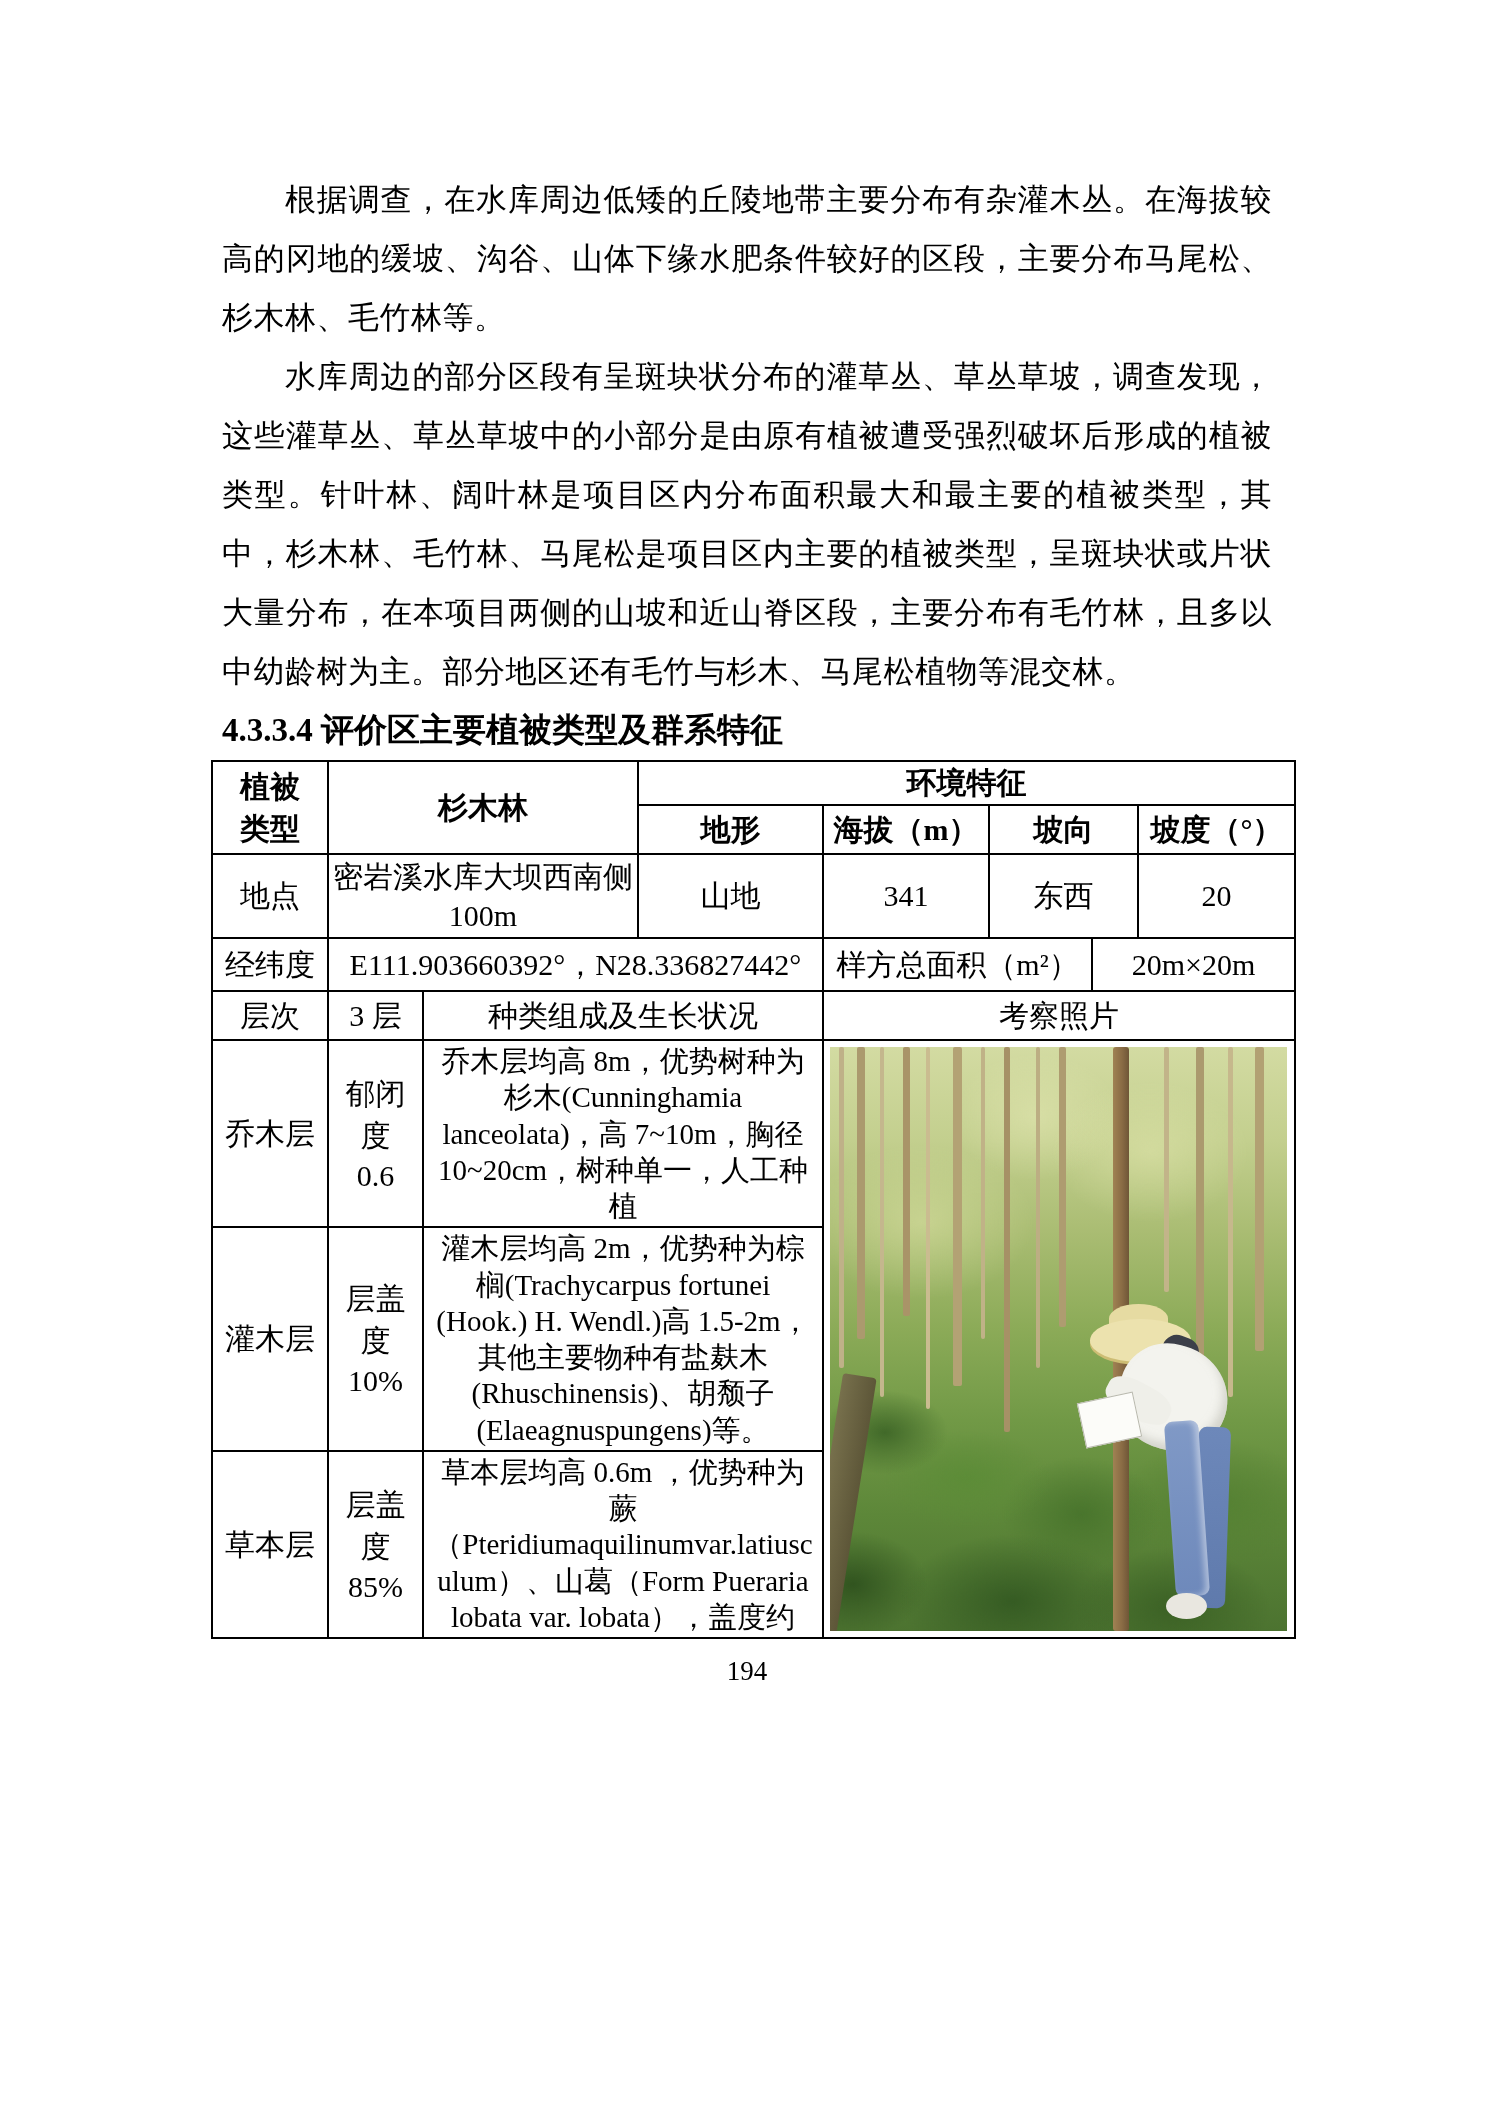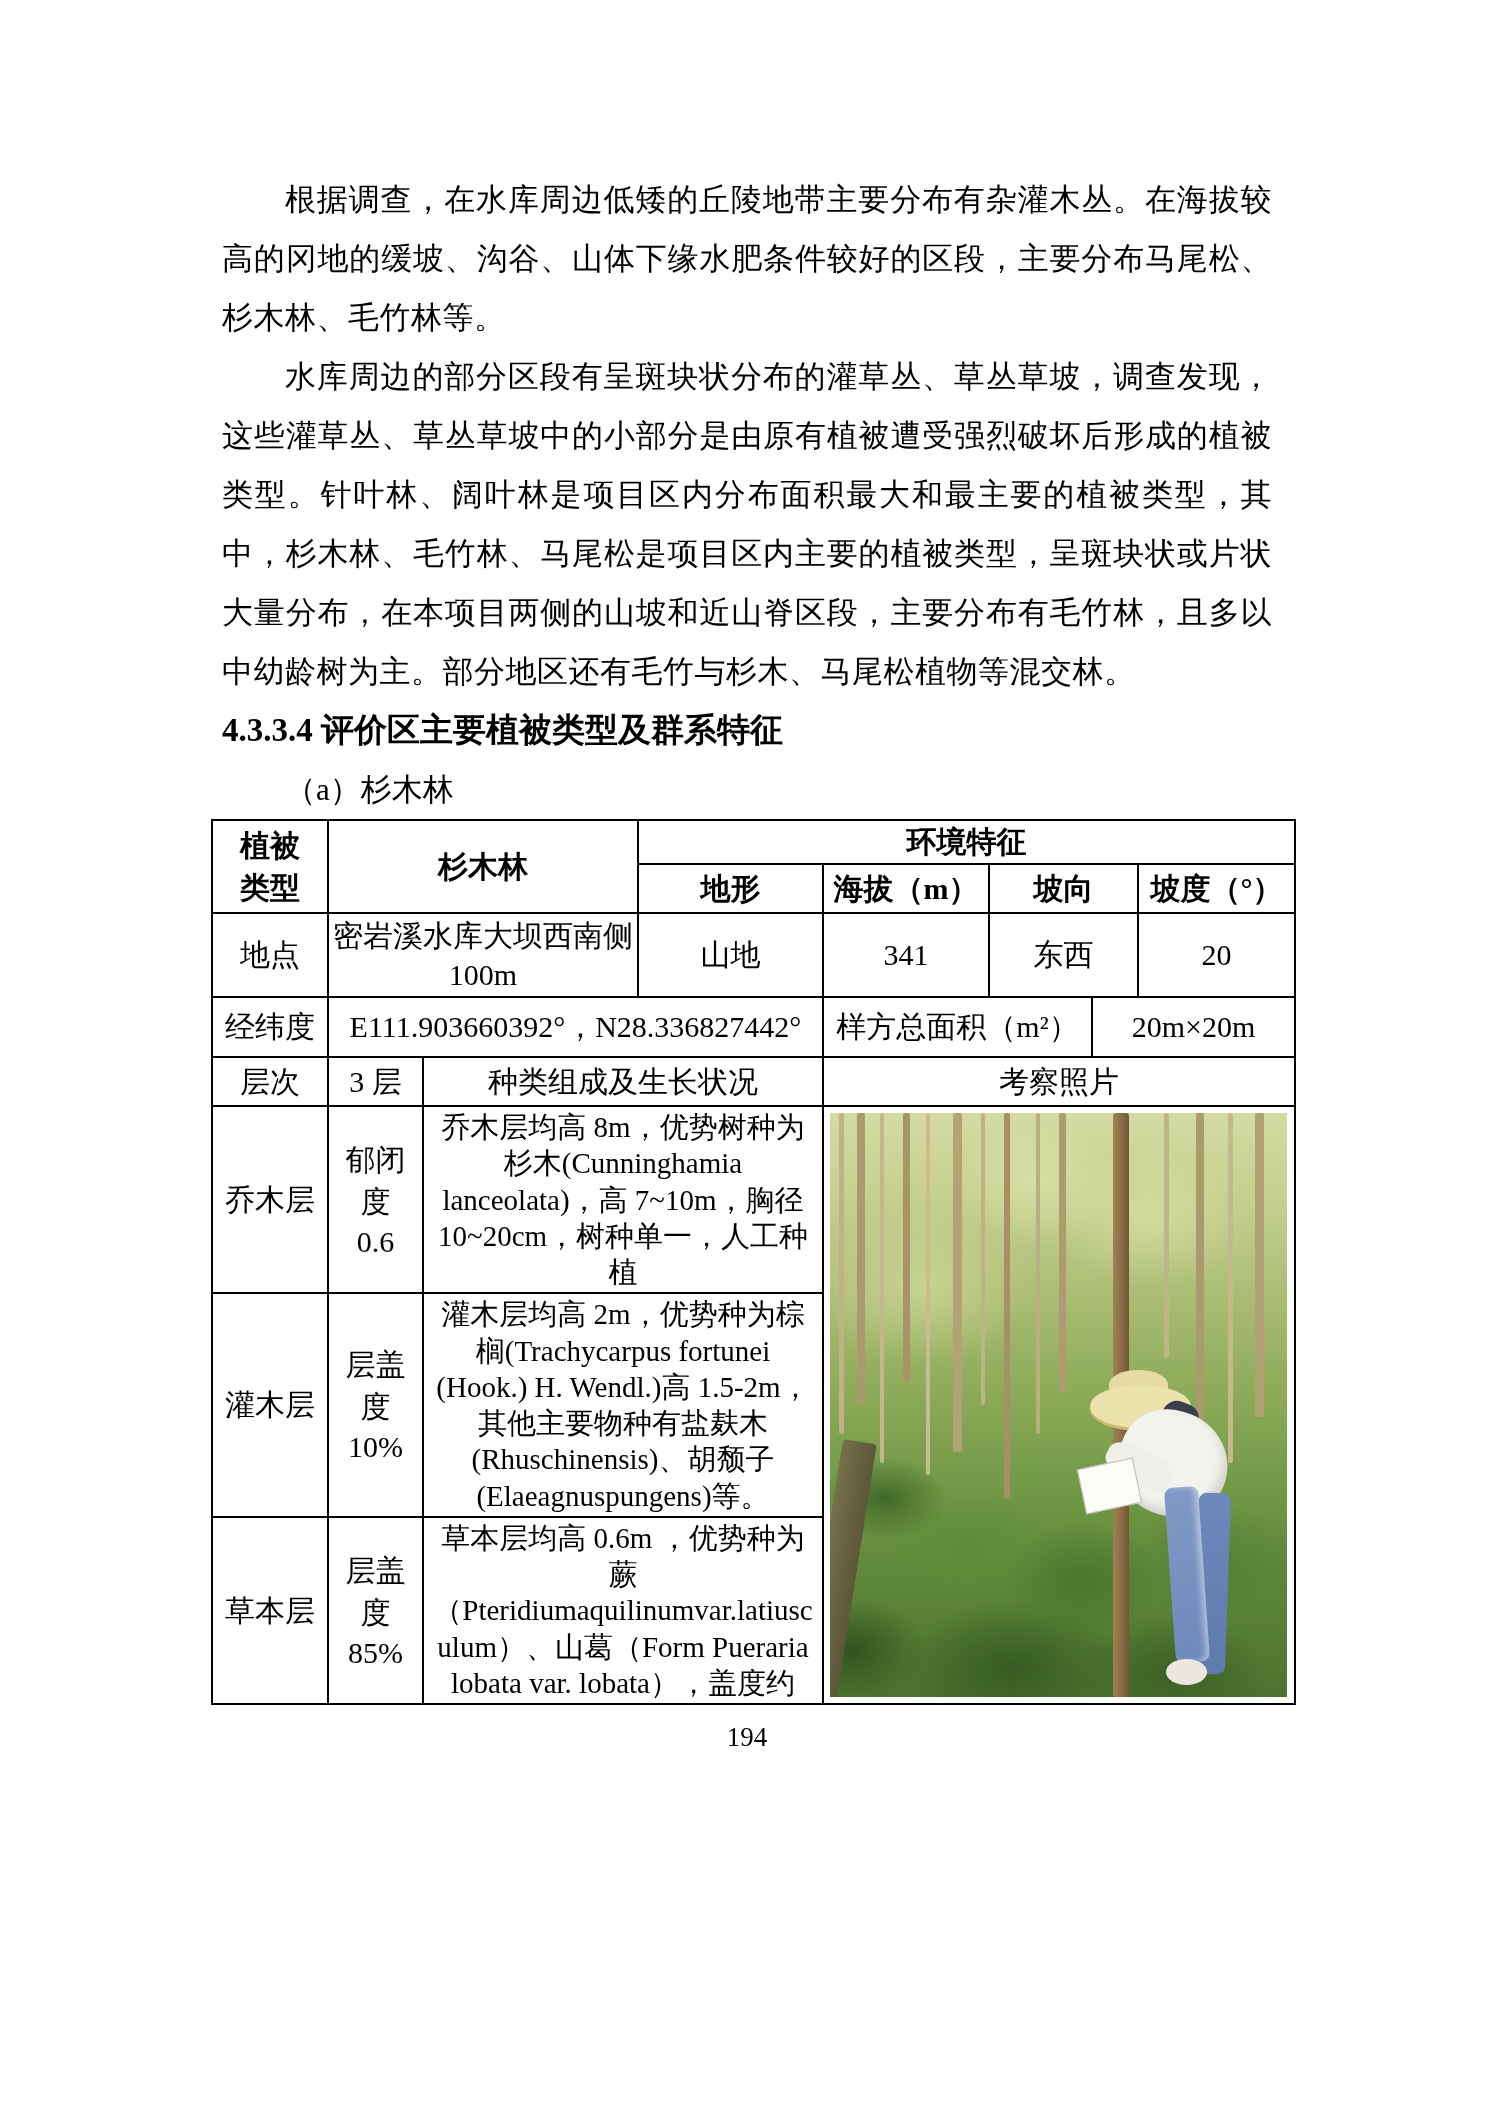--- a/index.html
+++ b/index.html
@@ -132,21 +132,20 @@
 
 <div class="content">
 
   <p class="body-par p1">根据调查，在水库周边低矮的丘陵地带主要分布有杂灌木丛。在海拔较高的冈地的缓坡、沟谷、山体下缘水肥条件较好的区段，主要分布马尾松、杉木林、毛竹林等。</p>
 
   <p class="body-par p2">水库周边的部分区段有呈斑块状分布的灌草丛、草丛草坡，调查发现，这些灌草丛、草丛草坡中的小部分是由原有植被遭受强烈破坏后形成的植被类型。针叶林、阔叶林是项目区内分布面积最大和最主要的植被类型，其中，杉木林、毛竹林、马尾松是项目区内主要的植被类型，呈斑块状或片状大量分布，在本项目两侧的山坡和近山脊区段，主要分布有毛竹林，且多以中幼龄树为主。部分地区还有毛竹与杉木、马尾松植物等混交林。</p>
 
   <h3 class="sec-heading">4.3.3.4 评价区主要植被类型及群系特征</h3>
 
 
-  <p class="sub-item">（a）杉木林</p>
 
 
 
   <table class="survey">
     <colgroup>
       <col style="width:116px">
         <col style="width:95px">
         <col style="width:215px">
         <col style="width:185px">
       <col style="width:166px">
@@ -167,21 +166,21 @@
         <td class="hdr">坡度（°）</td>
       </tr>
       <tr style="height:67px">
         <td>地点</td>
         <td colspan="2" style="font-size:30px;line-height:1.3;padding:2px 4px;">密岩溪水库大坝西南侧100m</td>
         <td>山地</td>
         <td>341</td>
         <td colspan="2">东西</td>
         <td>20</td>
       </tr>
-      <tr style="height:60px">
+      <tr style="height:53px">
         <td class="coord">经纬度</td>
         <td class="coord" colspan="3">E111.903660392°，N28.336827442°</td>
         <td class="coord" colspan="2">样方总面积（m²）</td>
         <td class="coord" colspan="2">20m×20m</td>
       </tr>
       <tr style="height:49px">
         <td>层次</td>
         <td>3 层</td>
         <td colspan="2">种类组成及生长状况</td>
         <td colspan="4">考察照片</td>

